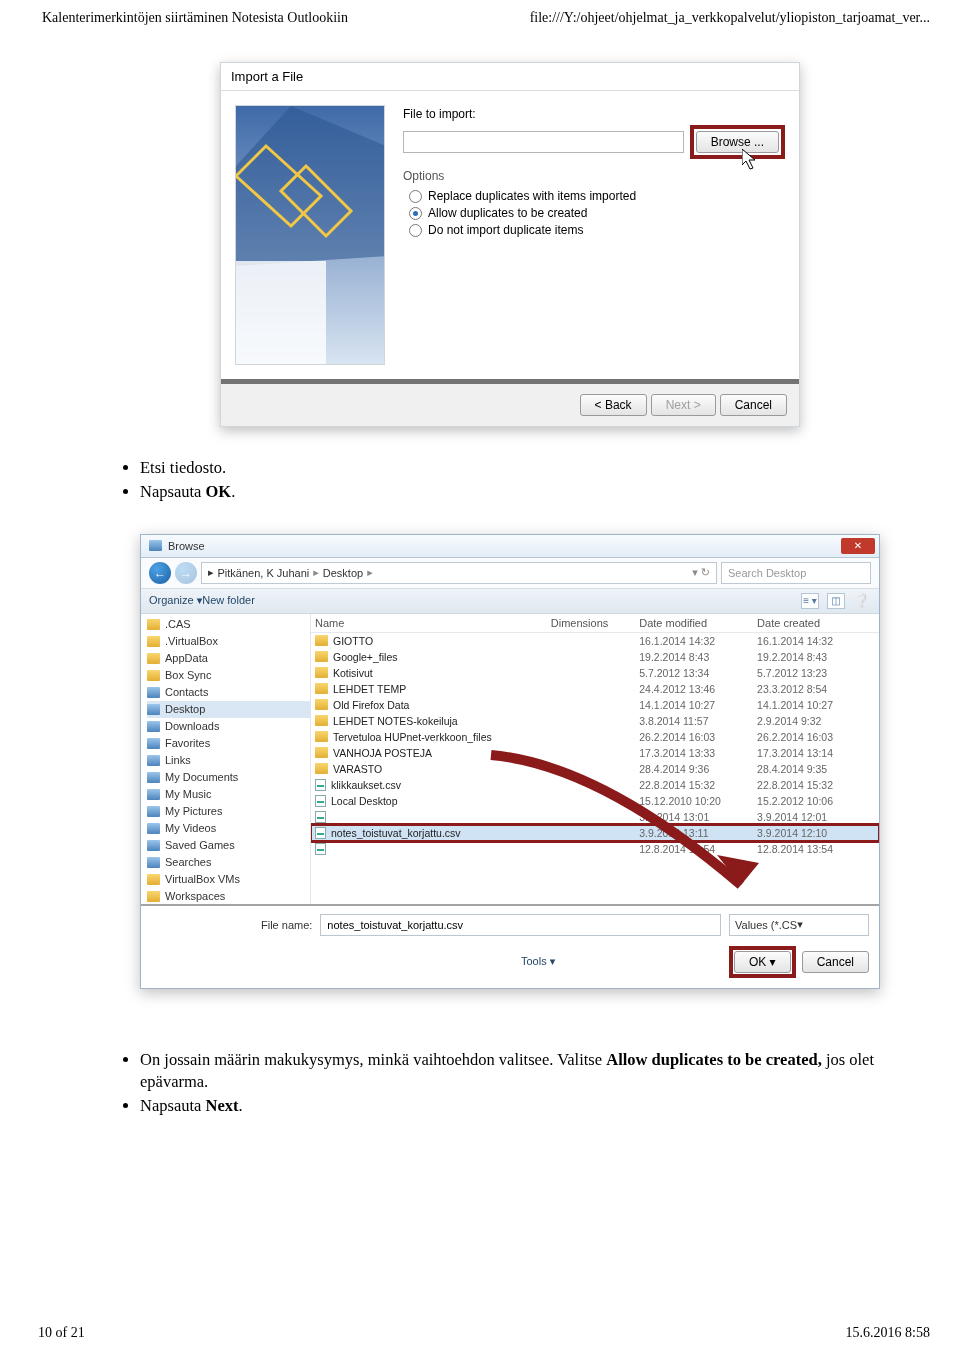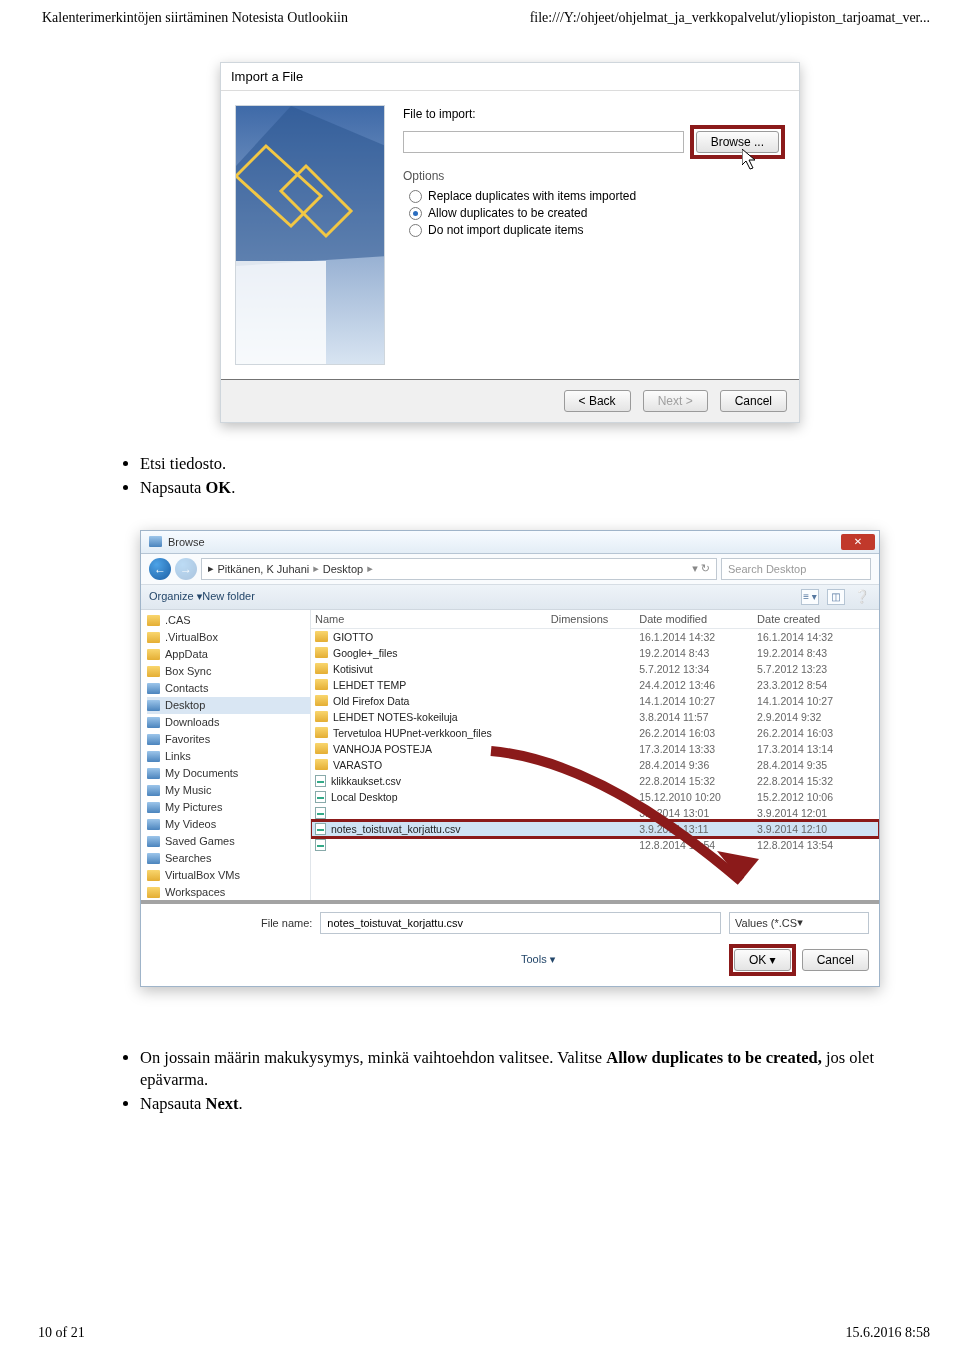--- a/index.html
+++ b/index.html
@@ -77,21 +77,21 @@
   .btn.disabled { color:#a0a0a0; }
   .options-label { margin: 10px 0 6px 0; color:#555; }
   .radio-row { display:flex; align-items:center; gap:6px; margin:3px 0 3px 6px; }
   .radio {
     width:13px; height:13px; border:1px solid #7a7a7a; border-radius:50%; display:inline-block; position:relative; background:#fff;
   }
   .radio.checked::after {
     content:""; width:5px; height:5px; background:#2b6dbf; border-radius:50%; position:absolute; left:3px; top:3px;
   }
   .wizard-buttons {
-    background:#f0f0f0; border-top:1px solid #737373; padding:10px 12px; display:flex; justify-content:flex-end; gap:12px;
+    background:#f0f0f0; border-top:5px solid #737373; padding:10px 12px; display:flex; justify-content:flex-end; gap:4px;
   }
   .cursor-arrow { position:relative; }
   .cursor-arrow svg { position:absolute; left: 48px; top: 20px; }
 
   
   ul.bullets { margin: 30px 0 30px 40px; padding:0; list-style: disc; font-size:16.5px; line-height:1.35; }
   ul.bullets li { margin: 2px 0; }
 
   
   .browse-dlg {
@@ -142,21 +142,21 @@
   .bd-main { flex:1; overflow:hidden; }
   .col-hdrs { display:flex; font-size:11px; color:#555; padding:3px 4px; border-bottom:1px solid #e5e9ed; }
   .ch-name{flex:2.4} .ch-dim{flex:0.9} .ch-mod{flex:1.2} .ch-cre{flex:1.2}
   .file-row { display:flex; padding:1px 4px; height:16px; align-items:center;}
   .file-row .ch-name,.file-row .ch-dim,.file-row .ch-mod,.file-row .ch-cre{font-size:10.5px; color:#666; overflow:hidden; white-space:nowrap;}
   .file-row .ch-name { color:#222; display:flex; align-items:center; gap:5px;}
   .file-row.sel { background:#cfe3f4; outline:3px solid #8b1a1a; outline-offset:-1px;}
   .csv-ico { width:11px; height:12px; background:#fff; border:1px solid #8aa; display:inline-block; position:relative;}
   .csv-ico::after{content:""; position:absolute; left:1px; top:5px; width:7px; height:2px; background:#3a8;}
 
-  .bd-bottom { padding:8px 10px 10px 10px; display:flex; align-items:center; gap:8px; border-top:4px solid #a3a3a3;}
+  .bd-bottom { padding:8px 10px 10px 10px; display:flex; align-items:center; gap:8px; border-top:2px solid #a3a3a3;}
   .fn-in { flex:1; height:22px; border:1px solid #bcc6d0; padding:2px 6px; font-family:inherit; font-size:11px;}
   .filetype { width:140px; height:22px; border:1px solid #bcc6d0; background:#fff; display:flex; align-items:center; padding:0 5px; font-size:11px;}
   .bd-actions { display:flex; gap:6px; padding:0 10px 10px 0; justify-content:flex-end; align-items:center;}
   .ok-wrap { border:4px solid #8b1a1a; padding:1px; display:inline-block;}
   .arrow-dn { position:relative; }
   .red-arrow { position:absolute; left: 340px; top: 210px; pointer-events:none; }
 
   
   .page-footer {
     position:absolute; left:0; bottom:0; width:100%;

